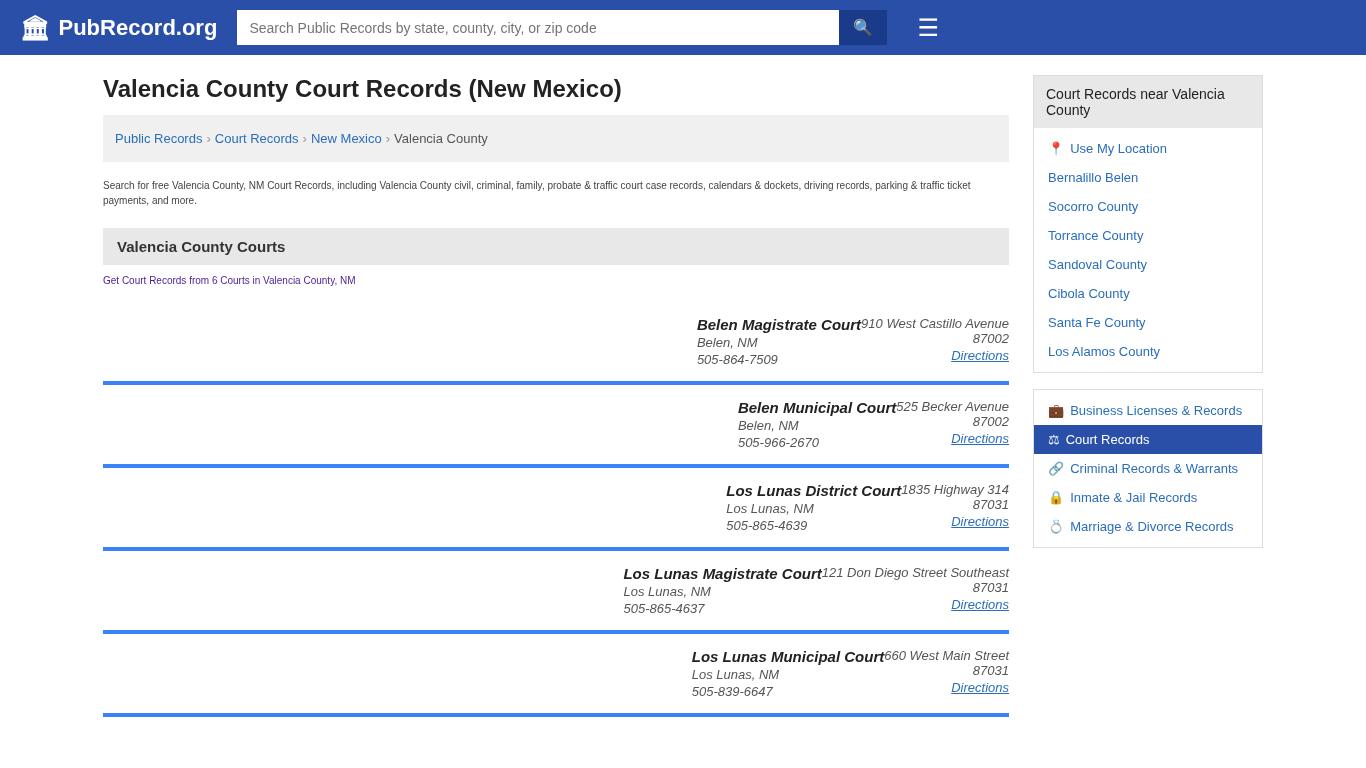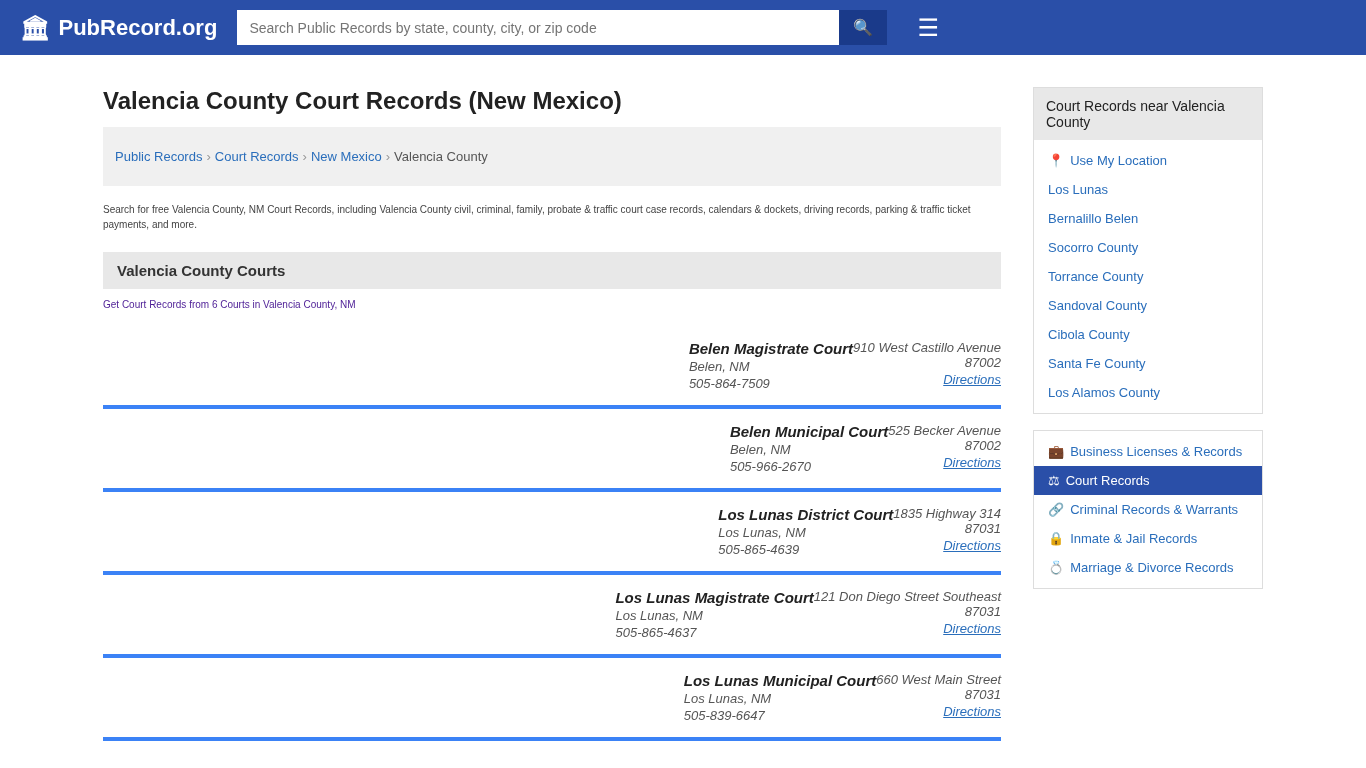--- a/index.html
+++ b/index.html
@@ -49,45 +49,45 @@
     .hamburger {
       color: #fff;
       font-size: 24px;
       cursor: pointer;
       margin-left: 10px;
     }
 
     
     .main-container {
       max-width: 1200px;
-      margin: 12px auto;
+      margin: 0 auto;
       padding: 20px 20px;
       display: flex;
-      gap: 32px;
+      gap: 24px;
     }
     .content {
       flex: 1;
     }
     .sidebar {
       width: 230px;
       flex-shrink: 0;
     }
 
     
     .page-title {
       font-size: 24px;
       font-weight: bold;
       margin-bottom: 12px;
       color: #222;
     }
 
     
     .breadcrumb {
       background: #f0f0f0;
-      padding: 22px 12px;
+      padding: 16px 12px;
       font-size: 13px;
       color: #555;
       margin-bottom: 16px;
       display: flex;
       align-items: flex-start;
       gap: 4px;
       flex-wrap: wrap;
     }
     .breadcrumb a {
       color: #2a6ebb;
@@ -296,21 +296,20 @@
   <aside class="sidebar">
 
     <div class="sidebar-box">
       <div class="sidebar-box-title">Court Records near Valencia County</div>
       <div class="sidebar-box-content">
         <div class="sidebar-item">
           <span class="item-icon use-location">📍</span>
           <span>Use My Location</span>
         </div>
         <div id="nearby-items">
-            <div class="sidebar-item">Los Lunas</div>
             <div class="sidebar-item">Bernalillo Belen</div>
             <div class="sidebar-item">Socorro County</div>
             <div class="sidebar-item">Torrance County</div>
             <div class="sidebar-item">Sandoval County</div>
             <div class="sidebar-item">Cibola County</div>
             <div class="sidebar-item">Santa Fe County</div>
             <div class="sidebar-item">Los Alamos County</div>
           </div>
       </div>
     </div>

